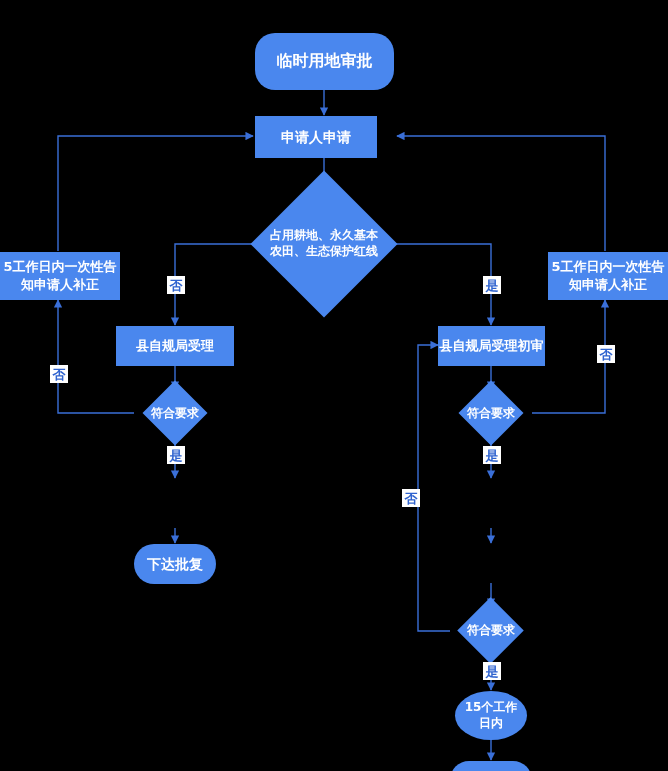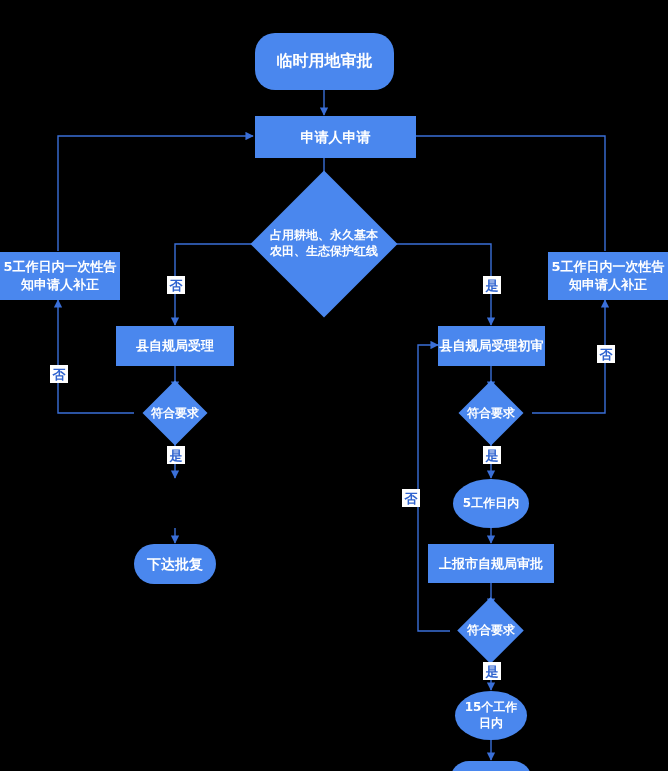--- a/index.html
+++ b/index.html
@@ -125,21 +125,21 @@
       <path d="M 605 223 L 605 108 L 397 108"></path>
 
       <path d="M 450 603 L 418 603 L 418 317 L 438 317"></path>
     </g>
   </svg>
 
   <div class="node node-round" style="left:255px; top:5px; width:139px; height:57px; font-size:16px;">
     <span>临时用地审批</span>
   </div>
 
-  <div class="node node-rect" style="left:255px; top:88px; width:161px; height:42px; font-size:14px;text-align:right;">
+  <div class="node node-rect" style="left:255px; top:88px; width:122px; height:42px; font-size:14px;text-align:right;">
     <span>申请人申请</span>
   </div>
 
   <div class="node node-diamond" style="left:255px; top:164px; width:138px; height:104px; font-size:12px;font-family:Liberation Mono, monospace;">
     <span class="diamond-shape" style="width:104px; height:104px; left:17px;"></span>
     <span class="diamond-label" style="width:118px; line-height:1.35;">占用耕地、永久基本农田、生态保护红线</span>
   </div>
 
   <div class="node node-rect" style="left:0px; top:224px; width:120px; height:48px; font-size:13px;">
     <span style="width:115px; line-height:1.35;">5工作日内一次性告知申请人补正</span>
@@ -161,31 +161,25 @@
     <span class="diamond-shape" style="width:46px; height:46px; left:18px;"></span>
     <span class="diamond-label" style="width:80px;">符合要求</span>
   </div>
 
   <div class="node node-diamond" style="left:450px; top:362px; width:82px; height:46px; font-size:12px;">
     <span class="diamond-shape" style="width:46px; height:46px; left:18px;"></span>
     <span class="diamond-label" style="width:80px;">符合要求</span>
   </div>
 
 
-  <div class="node node-ellipse" style="left:453px; top:451px; width:76px; height:49px; font-size:12px;">
-    <span style="width:72px; line-height:1.3;">5工作日内</span>
-  </div>
 
   <div class="node node-round" style="left:134px; top:516px; width:82px; height:40px; font-size:14px;">
     <span>下达批复</span>
   </div>
 
-  <div class="node node-rect" style="left:428px; top:516px; width:126px; height:39px; font-size:13px;">
-    <span>上报市自规局审批</span>
-  </div>
 
   <div class="node node-diamond" style="left:450px; top:579px; width:82px; height:47px; font-size:12px;">
     <span class="diamond-shape" style="width:47px; height:47px; left:17px;"></span>
     <span class="diamond-label" style="width:80px;">符合要求</span>
   </div>
 
   <div class="node node-ellipse" style="left:455px; top:663px; width:72px; height:49px; font-size:12px;align-items:center;">
     <span style="width:58px; line-height:1.3;">15个工作日内</span>
   </div>
 

